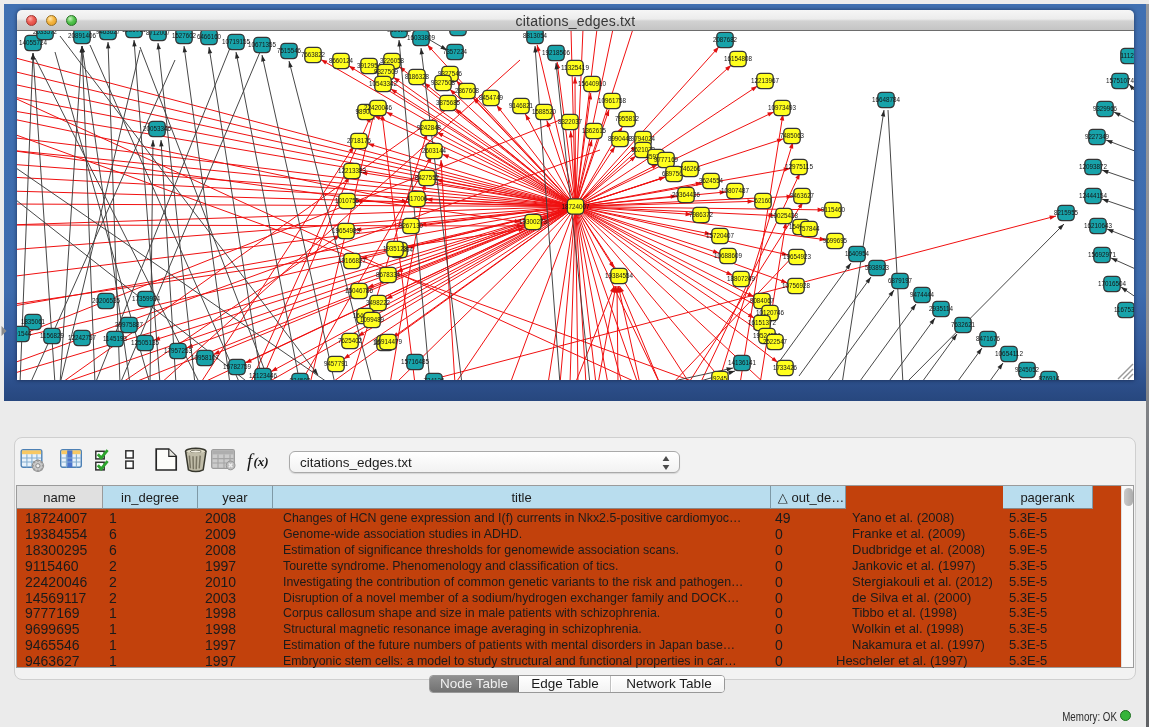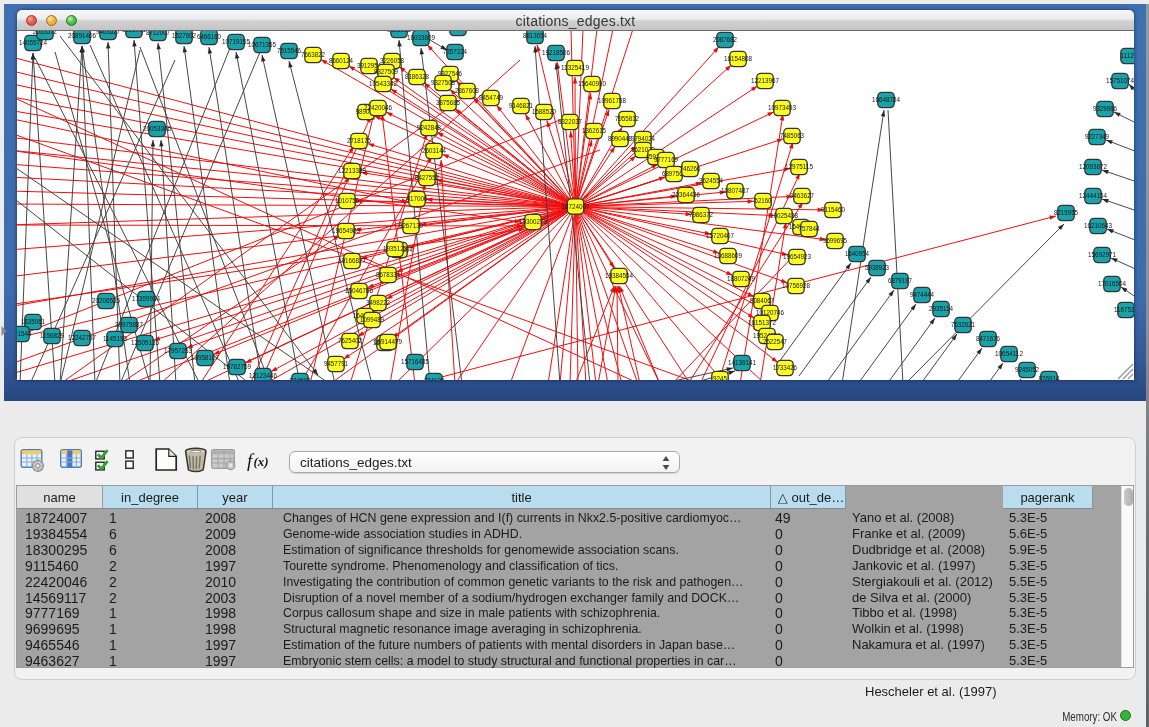--- a/index.html
+++ b/index.html
@@ -40,21 +40,21 @@
   background:#f2f2f2; border:1px solid #cfcfcf; border-radius:8px; }
 
 #toolbar { position:absolute; left:0px; top:8px; height:34px; width:290px; }
 
 #dropdown { position:absolute; left:274px; top:13px; width:391px; height:22px;
   background:linear-gradient(#ffffff, #f2f2f2); border:1px solid #a9a9a9; border-radius:6px;
   box-shadow:0 1px 1px rgba(0,0,0,0.12); }
 #dropdown .dtext { position:absolute; left:10px; top:3px; font-size:13.5px; color:#1d1d1d; }
 
 #tablewrap { position:absolute; left:1px; top:47px; width:1118px; height:183px;
-  background:#a3a3a3; border:1px solid #9b9b9b; }
+  background:#c2410c; border:1px solid #9b9b9b; }
 
 #thead { position:absolute; left:0; top:0; width:100%; height:23px; font-size:13px; color:#1b1b1b; }
 #thead .hc { position:absolute; top:0; height:23px; line-height:23px; text-align:center;
   background:#b9ddee; border-right:1px solid #7e99a6; border-bottom:1px solid #888; overflow:hidden; }
 #thead .hc.gray { background:#e0e0e0; border-right:1px solid #9a9a9a; }
 
 #tbody { position:absolute; left:0; top:24px; font-size:14px; color:#1b1b1b; width:100%; }
 .row { position:absolute; height:16px; line-height:16px; width:100%; white-space:nowrap; }
 .c { position:absolute; overflow:hidden; white-space:nowrap; }
 .c.ttl { font-size:13px; transform:scaleX(0.951); transform-origin:0 0; }
@@ -890,25 +890,30 @@
               <div class="c" style="left:758px;width:75px;">0</div>
               <div class="c sh" style="left:835px;width:160px;">Nakamura et al. (1997)</div>
               <div class="c pr" style="left:992px;width:90px;">5.3E-5</div>
             </div>
 <div class="row" style="top:143.1px;">
               <div class="c" style="left:8px;width:94px;">9463627</div>
               <div class="c" style="left:92px;width:95px;">1</div>
               <div class="c" style="left:188px;width:75px;">1997</div>
               <div class="c ttl" style="left:266px;width:520px;">Embryonic stem cells: a model to study structural and functional properties in car…</div>
               <div class="c" style="left:758px;width:75px;">0</div>
-              <div class="c sh" style="left:848px;width:160px;margin-top:31px;">Hescheler et al. (1997)</div>
+              <div class="c sh" style="left:819px;width:160px;">Hescheler et al. (1997)</div>
               <div class="c pr" style="left:992px;width:90px;">5.3E-5</div>
             </div>
           </div>
         <div id="vscroll">
             <div id="vthumb"></div>
           </div>
       </div>
     </div>
+    <div id="tabs">
+      <div class="tab sel t1">Node Table</div>
+      <div class="tab t2">Edge Table</div>
+      <div class="tab t3">Network Table</div>
+    </div>
     <div id="memory">Memory: OK</div>
     <div id="memdot"></div>
   </div>
 </div>
 
 </body></html>

